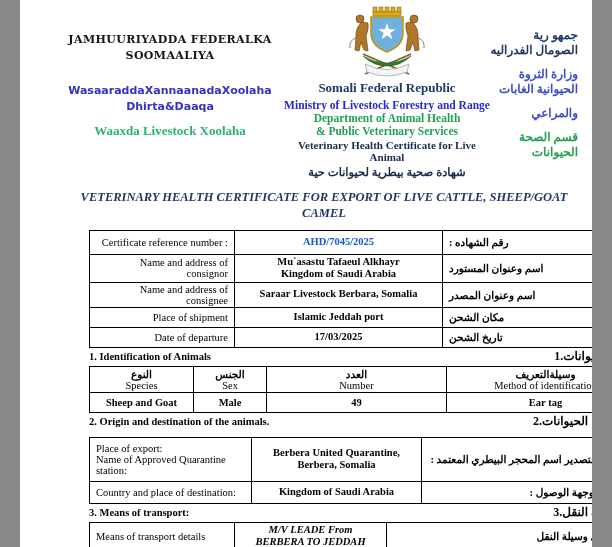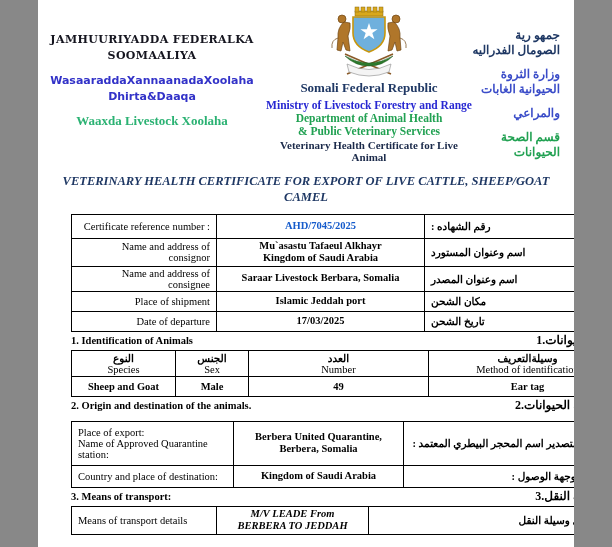--- a/index.html
+++ b/index.html
@@ -1,29 +1,29 @@
 <!DOCTYPE html>
 <html style="--headerBlack: #15151f; --somaliBlue: #3232c8; --somaliGreen: #2bb273; --navy: #1f3864; --ministryBlue: #2828d2; --deptGreen: #21a152; --certNavy: #1b2a4a; --arabicBlue: #3a4cc8; --refBlue: #155bcb; --shieldBlue: #6fb0dd; --crownGold: #d9a81c; --leopardBrown: #b0762a; --leafGreen: #2c7a2c;"><head>
 <meta charset="utf-8">
 <style>
   html,body { margin:0; padding:0; background:#888; }
   .page {
     width:536px; height:547px; background:#fff; margin:0 auto;
     font-family:"Liberation Serif", serif; color:#000;
-    position:relative; overflow:hidden;
+    position:relative; overflow:hidden;padding-left:36px;
   }
   
   .hdr { display:flex; padding-top:6px; }
   .hdr-left { width:228px; padding-top:26px; text-align:center; }
   .so-title {
     font-family:"DejaVu Serif", serif; font-weight:bold; font-size:11px;
     letter-spacing:0.4px; color:var(--headerBlack); line-height:1.45;
   }
   .so-ministry {
-    margin-top:9px; font-family:"DejaVu Sans", sans-serif; font-weight:bold;
+    margin-top:19px; font-family:"DejaVu Sans", sans-serif; font-weight:bold;
     font-size:11px; color:var(--somaliBlue); line-height:1.5;
   }
   .so-dept { margin-top:7px; font-size:13px; font-weight:bold; color:var(--somaliGreen); }
   .hdr-center { width:206px; text-align:center; }
   .emblem { height:72px; margin:0 auto; display:block; }
   .c1 { font-size:13px; font-weight:bold; color:var(--navy); margin-top:2px; }
   .c2 { font-size:11.5px; font-weight:bold; color:var(--ministryBlue); margin-top:3px;text-align:center; }
   .c3,.c4 { font-size:11.5px; font-weight:bold; color:var(--deptGreen); margin-top:1px; }
   .c5 { font-size:11px; font-weight:bold; color:var(--certNavy); margin-top:2px; }
   .c6 { font-size:11.5px; font-weight:bold; color:var(--certNavy); margin-top:2px; }
@@ -112,20 +112,21 @@
           <rect x="50" y="1" width="4" height="5"></rect>
             <rect x="56" y="1" width="4" height="5"></rect>
           <rect x="62" y="1" width="4" height="5"></rect>
         </g>
       </svg>
       <div class="c1">Somali Federal Republic</div>
       <div class="c2">Ministry of Livestock Forestry and Range</div>
       <div class="c3">Department of Animal Health</div>
       <div class="c4">&amp; Public Veterinary Services</div>
       <div class="c5">Veterinary Health Certificate for Live Animal</div>
+      <div class="c6" dir="rtl">شهادة صحية بيطرية لحيوانات حية</div>
     </div>
 
     <div class="hdr-right">
       <div class="ar1">جمهو رية الصومال الفدراليه</div>
       <div class="ar2">وزارة الثروة الحيوانية الغابات</div>
       <div class="ar3">والمراعي</div>
       <div class="ar4">قسم الصحة الحيوانات</div>
     </div>
   </div>
 

